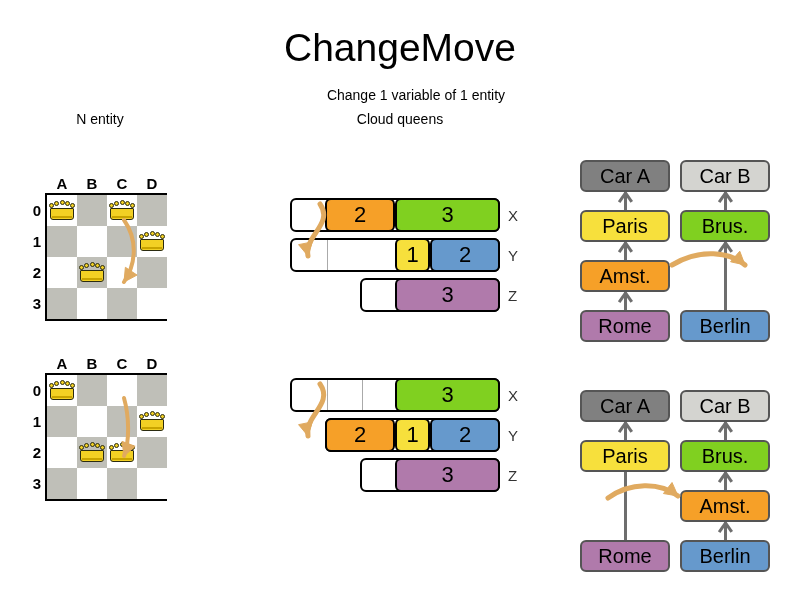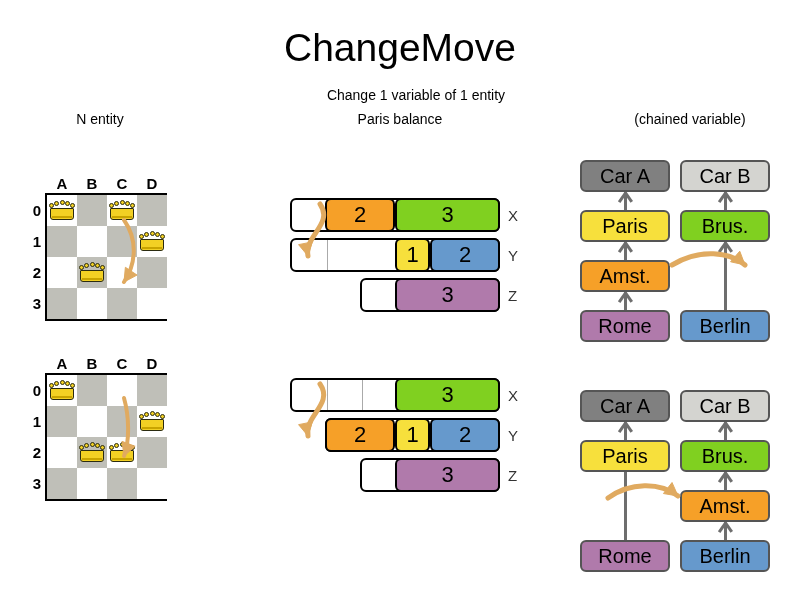--- a/index.html
+++ b/index.html
@@ -80,23 +80,22 @@
 
   .moveArrowSvg{position:absolute;overflow:visible;}
 </style>
 </head>
 <body>
 
 <div class="abs" id="title">ChangeMove</div>
 <div class="abs" id="subtitle">Change 1 variable of 1 entity</div>
 
 <div class="abs section-head" id="head-queens">N entity</div>
-<div class="abs section-head" id="head-cloud">Paris balance</div>
+<div class="abs section-head" id="head-cloud">Cloud queens</div>
 <div class="abs section-head" id="head-route">
-  <div>(chained variable)</div>
 </div>
 
 <div class="abs" id="queens-before" style="left:45px;top:193px;width:122px;height:128px;">
     <div class="board" style="position:absolute;left:0;top:0;">
       <div class="cell light" style="left:0px;top:0px;"></div>
       <div class="cell dark" style="left:30px;top:0px;"></div>
       <div class="cell light" style="left:60px;top:0px;"></div>
       <div class="cell dark" style="left:90px;top:0px;"></div>
       <div class="cell dark" style="left:0px;top:31px;"></div>
       <div class="cell light" style="left:30px;top:31px;"></div>

